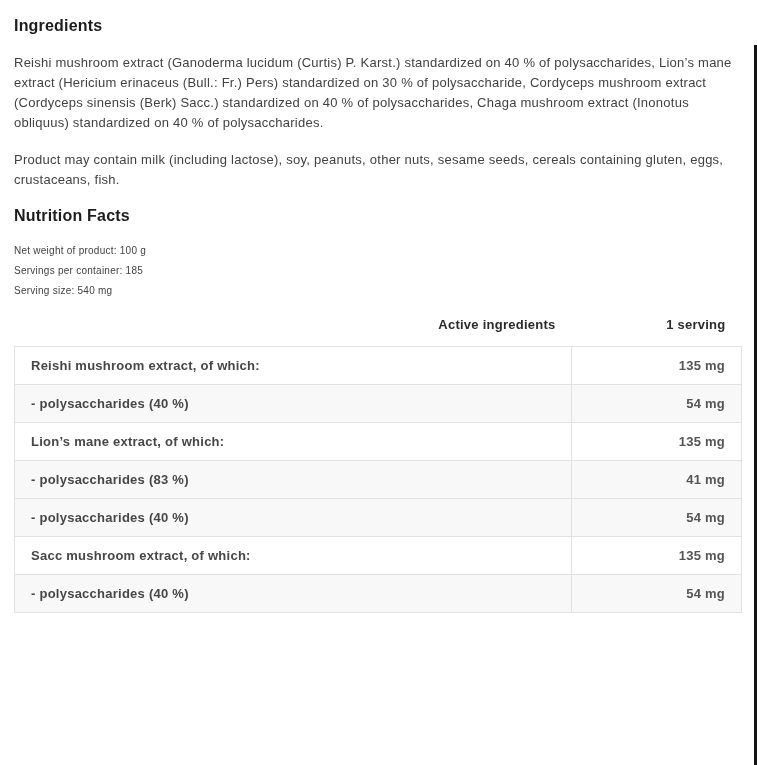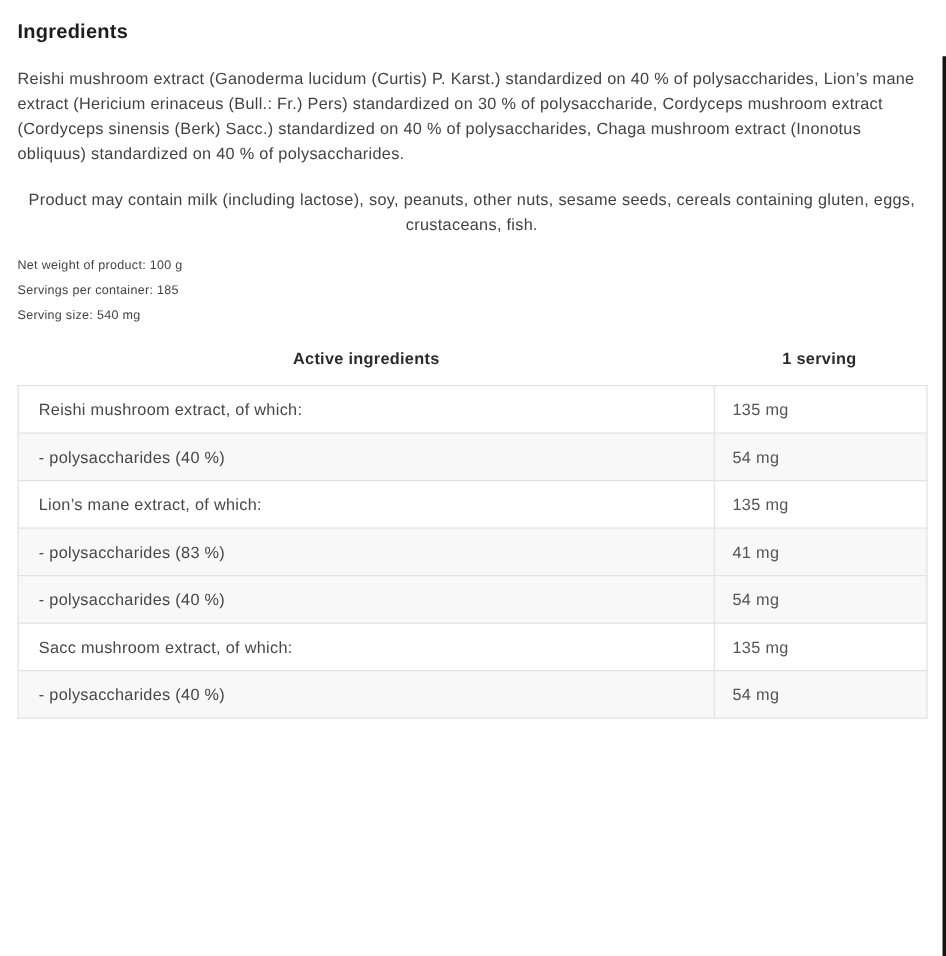--- a/index.html
+++ b/index.html
@@ -28,76 +28,78 @@
   }
   h2.section-title.nutrition { margin: 0 0 13px 0; }
   p.body-text {
     margin: 0 0 17px 0;
     font-size: 13px;
     line-height: 20px;
     color: #424242;
     letter-spacing: 0.25px;
     max-width: 727px;
   }
-  p.body-text.allergens { margin: 0 0 13px 0; text-align: center; }
+  p.body-text.allergens { margin: 0 0 13px 0; }
   .info-lines {
     font-size: 10px;
     line-height: 20px;
     color: #424242;
     letter-spacing: 0.25px;
   }
   table.nutri-table {
     border-collapse: collapse;
     width: 727px;
     margin-top: 12px;
     font-size: 13px;
     table-layout: fixed;
   }
   table.nutri-table col.col-name { width: 557px; }
   table.nutri-table col.col-amount { width: 170px; }
   table.nutri-table thead th {
-    text-align: center;
+    text-align: right;
     font-weight: 700;
     color: #2b2b2b;
     letter-spacing: 0.25px;
     padding: 4px 16px 14px 16px;
     border: none;
     background: #ffffff;
   }
   table.nutri-table thead th.amount-header { padding-left: 14px; }
   table.nutri-table tbody td {
     border: 1px solid #e2e2e2;
     height: 38px;
     padding: 6px 16px;
     color: #474747;
     letter-spacing: 0.25px;
     vertical-align: middle;
     background: #ffffff;
+    font-weight: bold;
   }
-  table.nutri-table tbody td:last-child { padding-left: 14px; color: #555555; }
+  table.nutri-table tbody td:last-child { padding-left: 14px; color: #555555; text-align: right; }
   table.nutri-table tbody tr.alt td { background: #f8f8f8; }
   .right-edge-strip {
     position: absolute;
     top: 45px; right: 0; bottom: 0;
     width: 3px;
     background: #151515;
   }
 </style>
 </head>
 <body>
 
 <div class="page">
   <div class="content">
 
     <h2 class="section-title">Ingredients</h2>
 
     <p class="body-text">Reishi mushroom extract (Ganoderma lucidum (Curtis) P. Karst.) standardized on 40 % of polysaccharides, Lion’s mane extract (Hericium erinaceus (Bull.: Fr.) Pers) standardized on 30 % of polysaccharide, Cordyceps mushroom extract (Cordyceps sinensis (Berk) Sacc.) standardized on 40 % of polysaccharides, Chaga mushroom extract (Inonotus obliquus) standardized on 40 % of polysaccharides.</p>
 
     <p class="body-text allergens">Product may contain milk (including lactose), soy, peanuts, other nuts, sesame seeds, cereals containing gluten, eggs, crustaceans, fish.</p>
 
+    <h2 class="section-title nutrition">Nutrition Facts</h2>
 
     <div class="info-lines">
       <div>Net weight of product: 100 g</div>
       <div>Servings per container: 185</div>
       <div>Serving size: 540 mg</div>
     </div>
 
     <table class="nutri-table">
       <colgroup>
         <col class="col-name">

